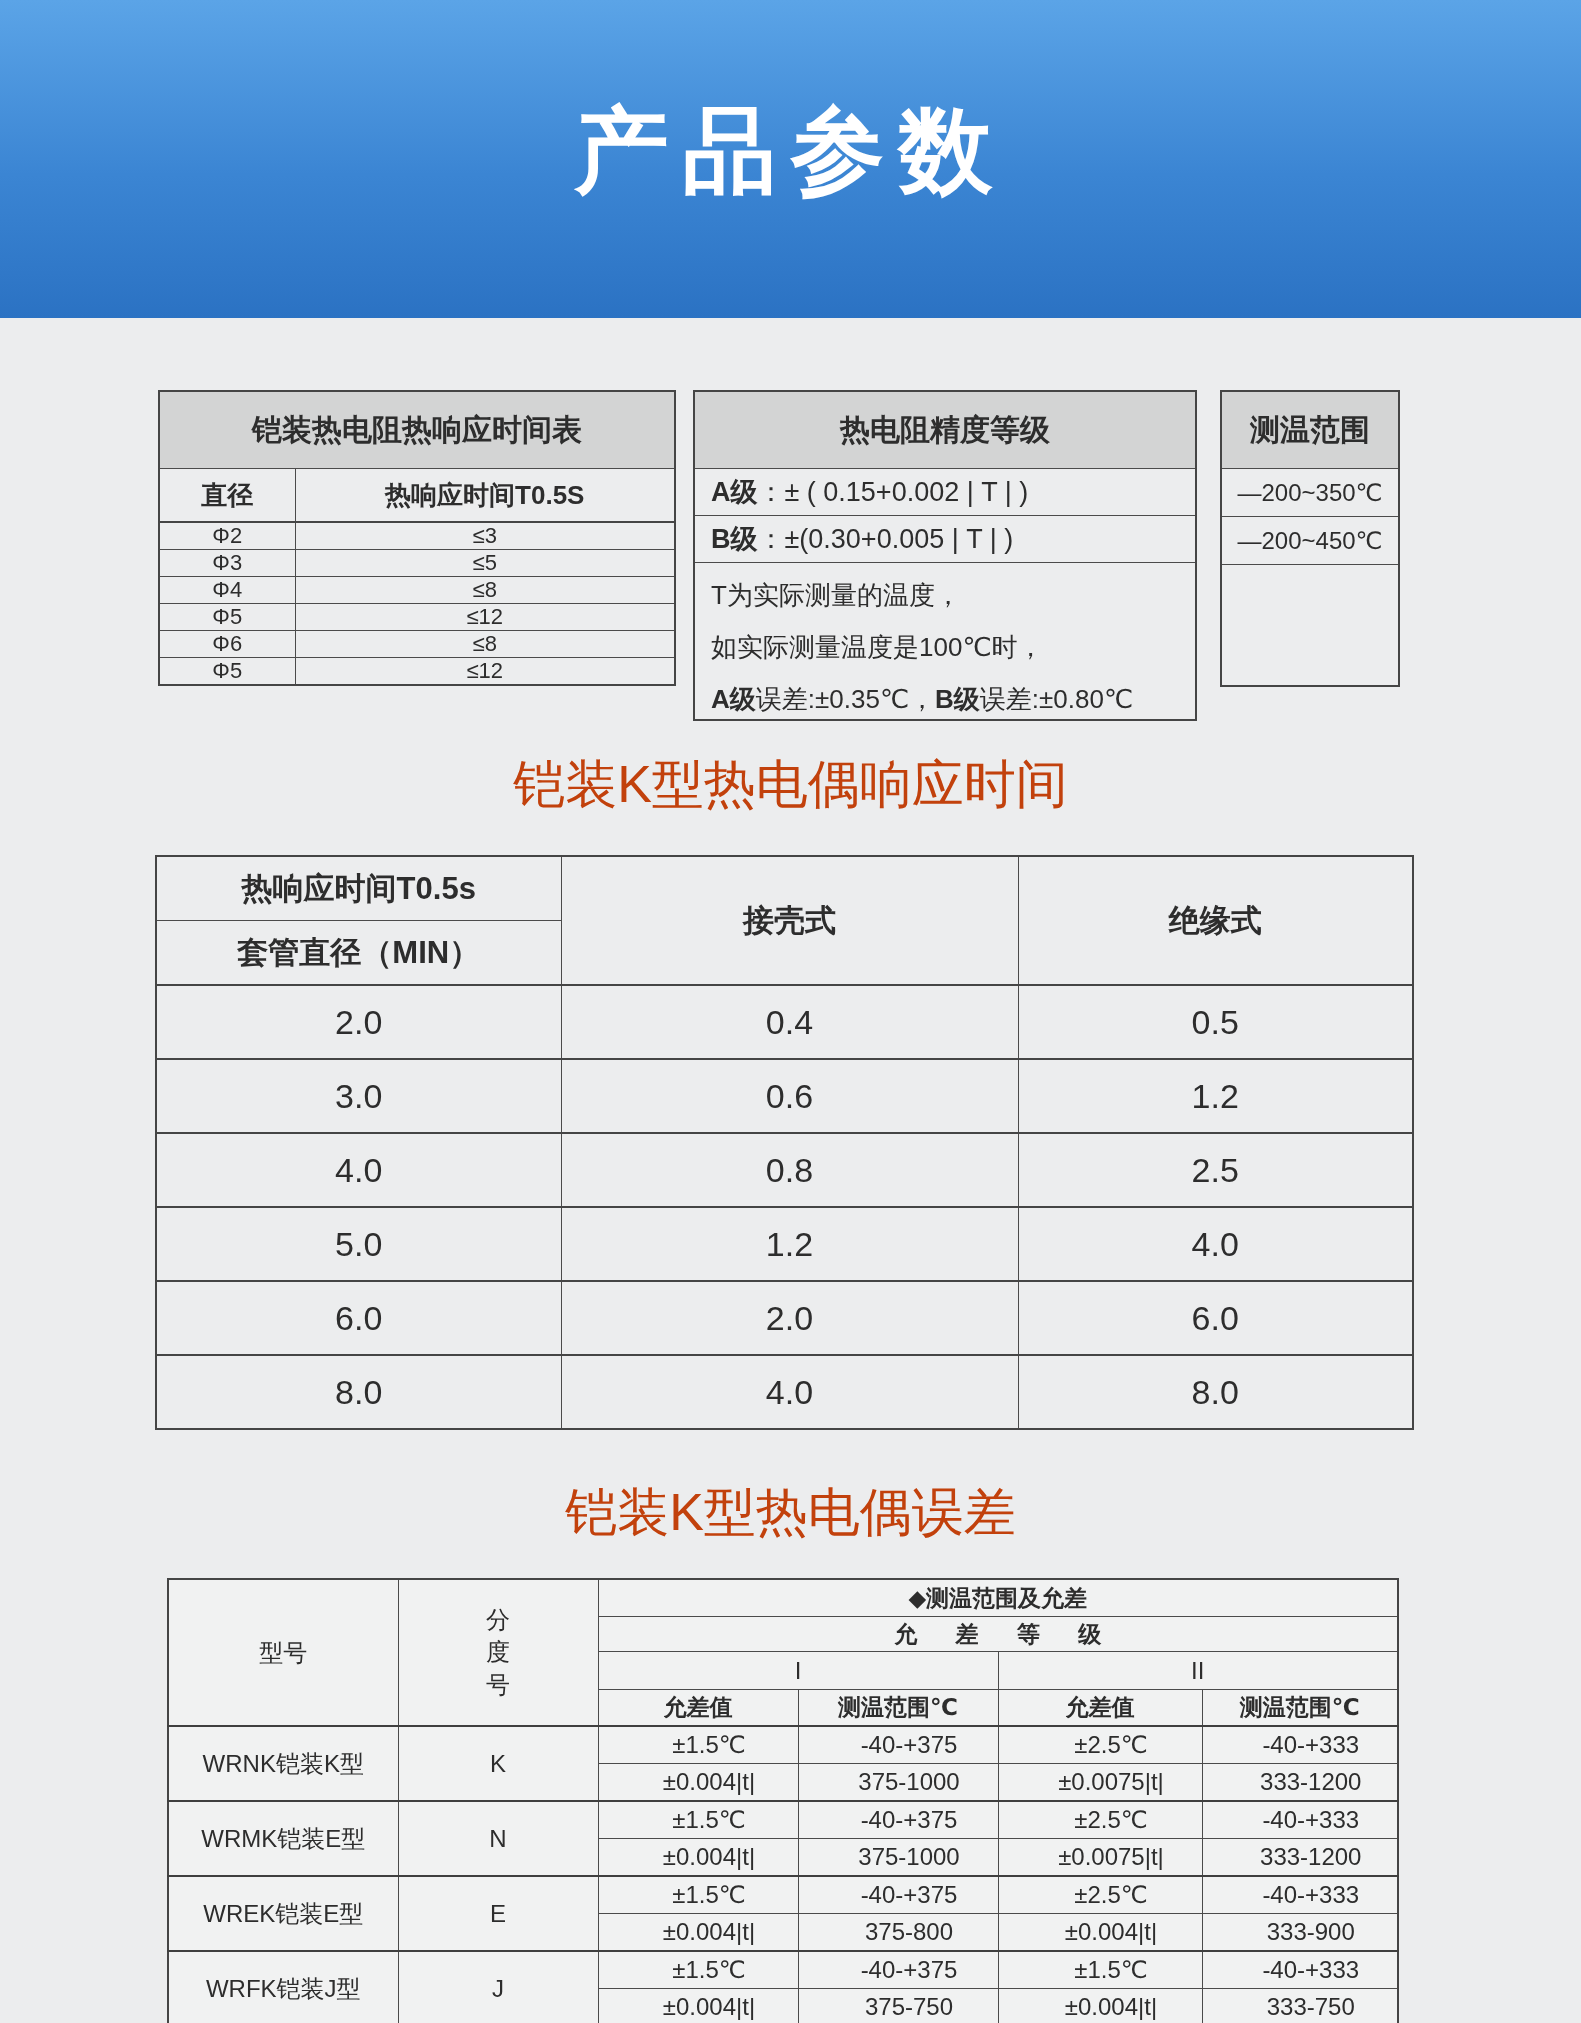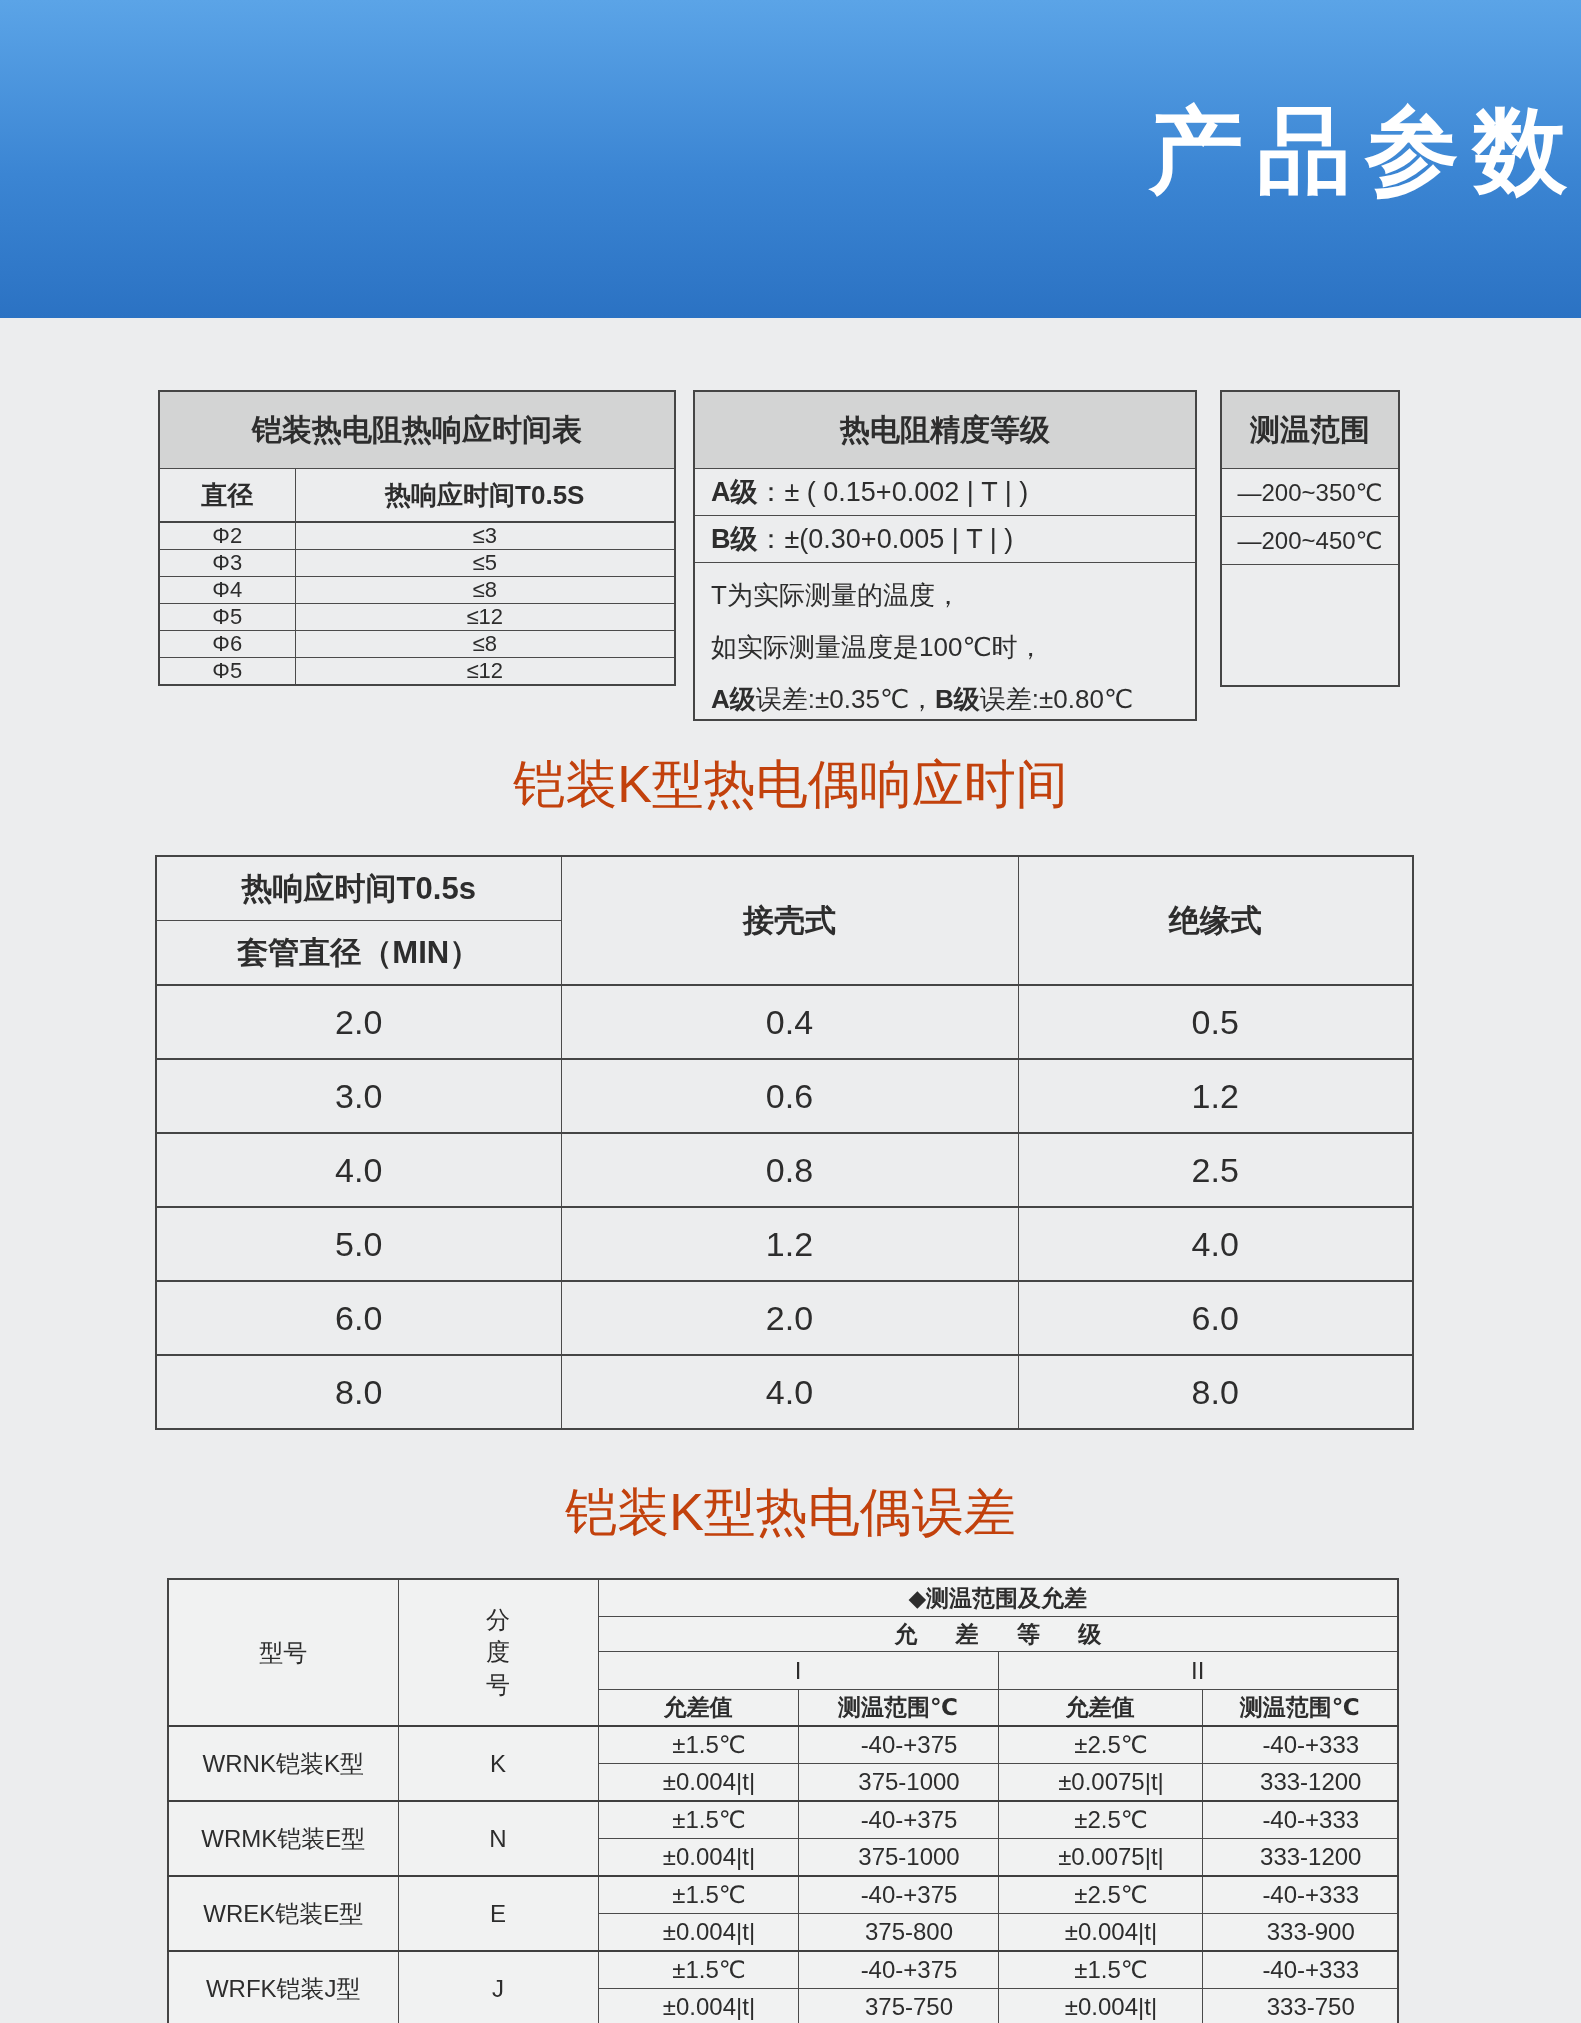--- a/index.html
+++ b/index.html
@@ -2,21 +2,21 @@
 <html><head>
 <meta charset="utf-8">
 <style>
   html,body{margin:0;padding:0;}
   #page{position:relative;width:1581px;height:2023px;background:#ecedee;overflow:hidden;
         font-family:"Liberation Sans","DejaVu Sans",sans-serif;color:#2d2d2d;}
 
   
   .banner{position:absolute;left:0;top:0;width:1581px;height:318px;
           background:linear-gradient(180deg,#5ba4e7 0%,#3b85d3 55%,#2b72c3 100%);}
-  .banner h1{margin:0;padding-top:88px;text-align:right;
+  .banner h1{margin:0;padding-top:88px;text-align:center;
              font-size:94px;font-weight:bold;color:#ffffff;letter-spacing:14px;}
 
   
   table.t{position:absolute;border-collapse:collapse;table-layout:fixed;border:2px solid #454545;}
   table.t td{border:1px solid #4b4b4b;text-align:center;vertical-align:middle;padding:0;
              overflow:hidden;white-space:nowrap;}
   td.titlebar{background:#d3d4d4;font-weight:bold;}
 
   
   .t1{left:158px;top:390px;width:516px;}

